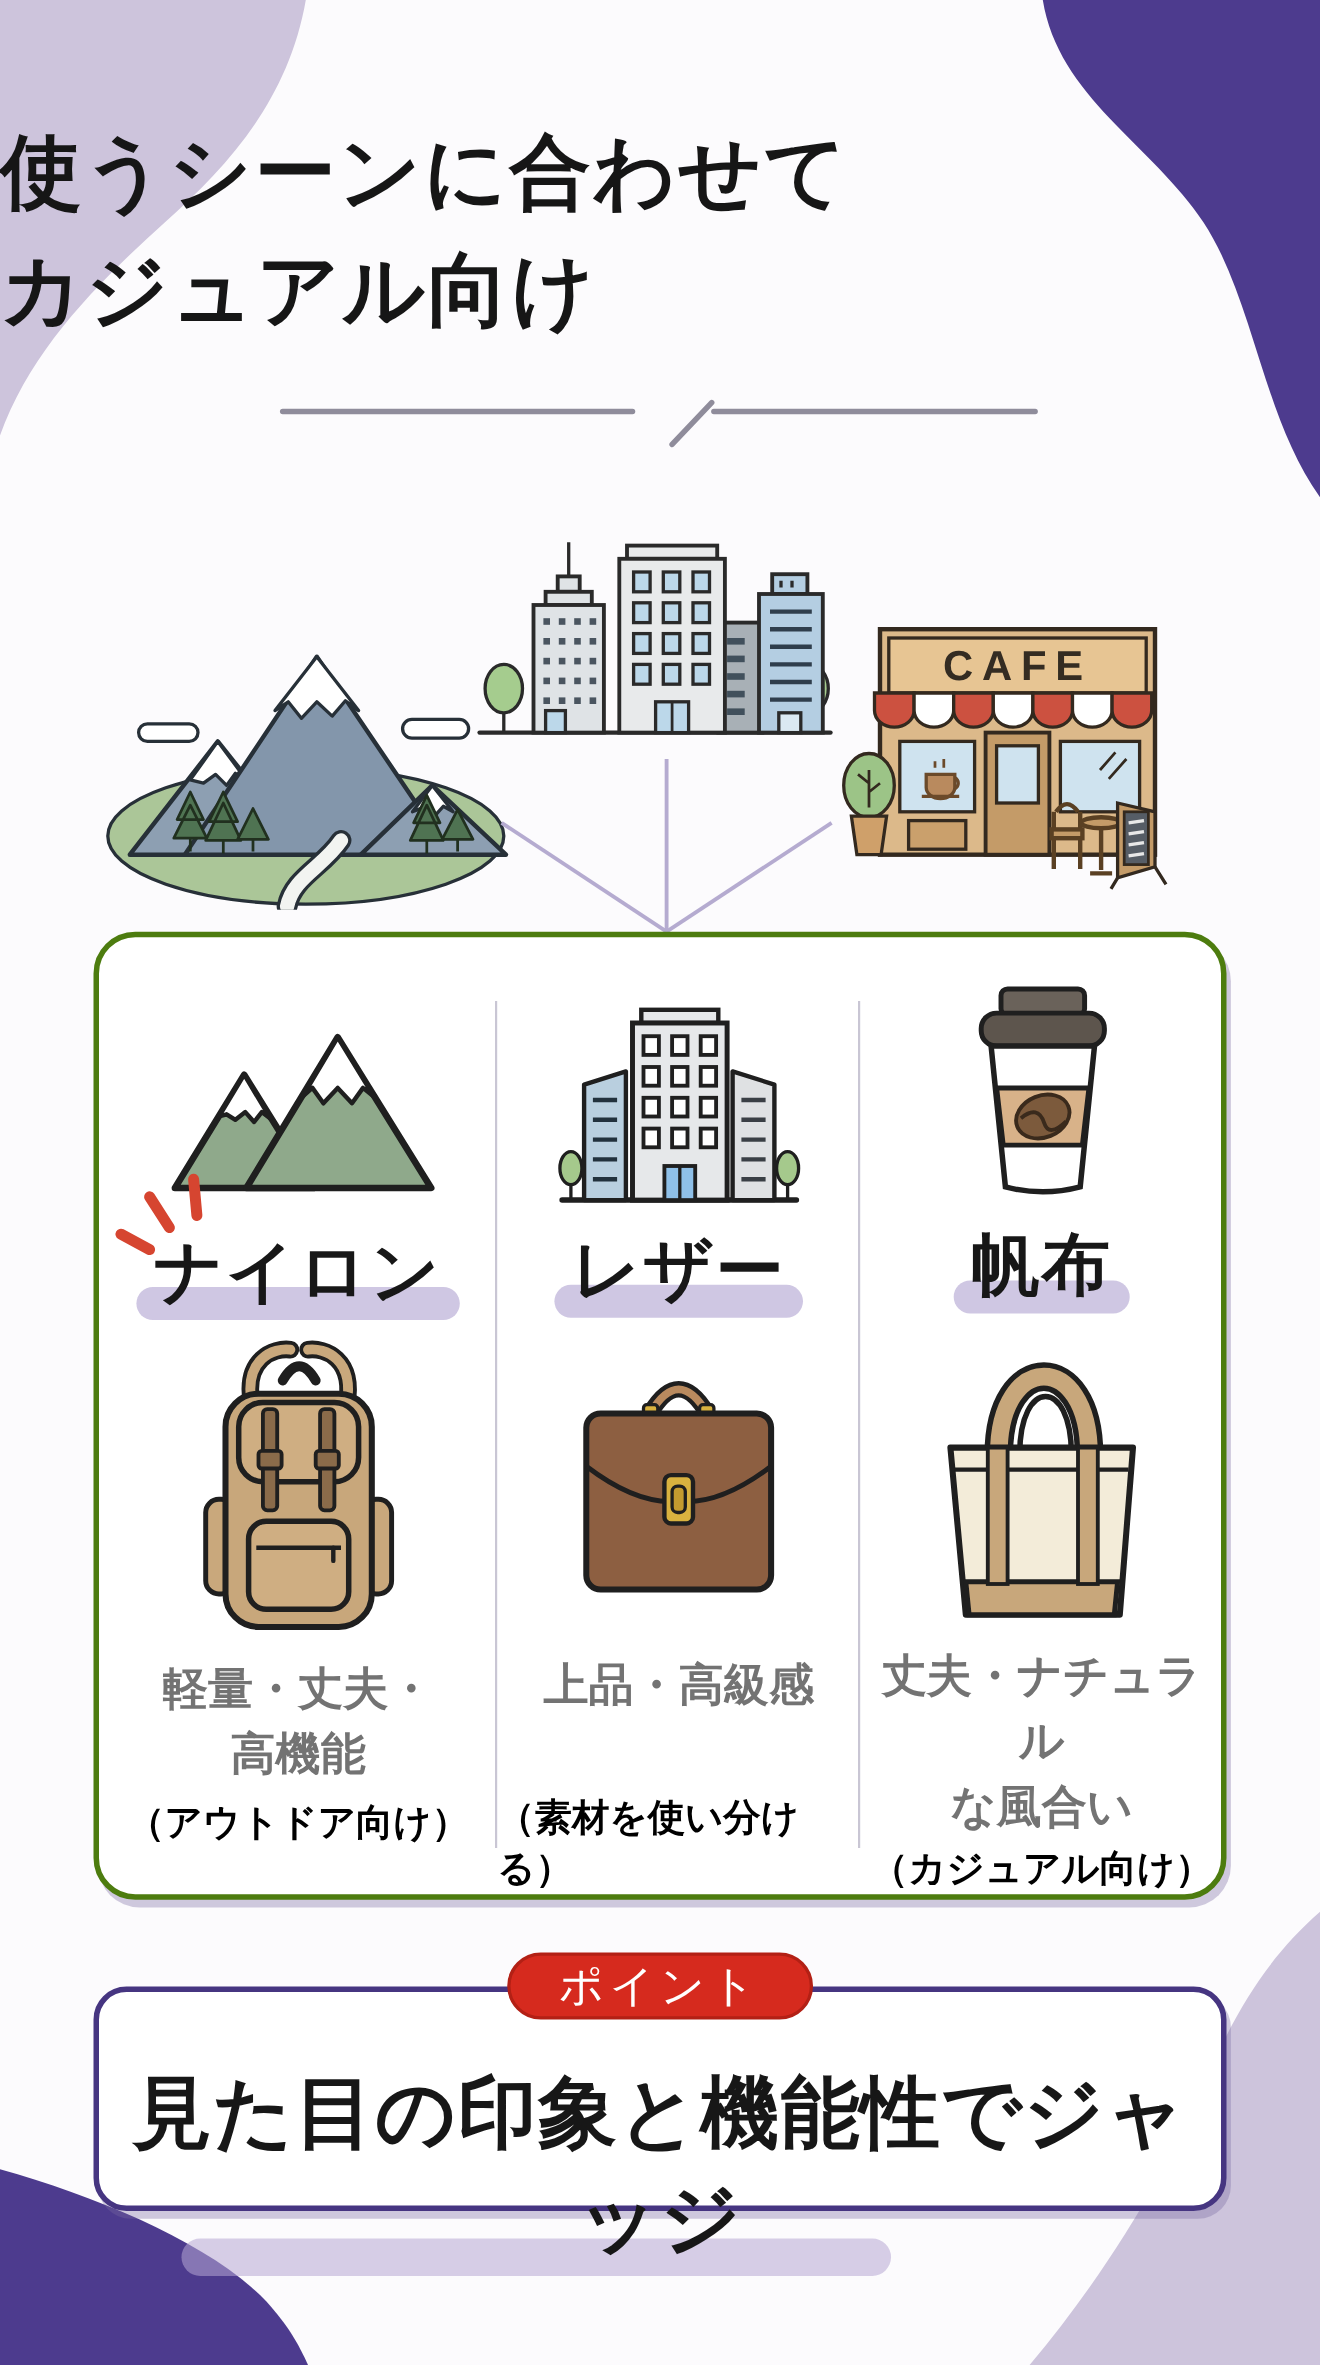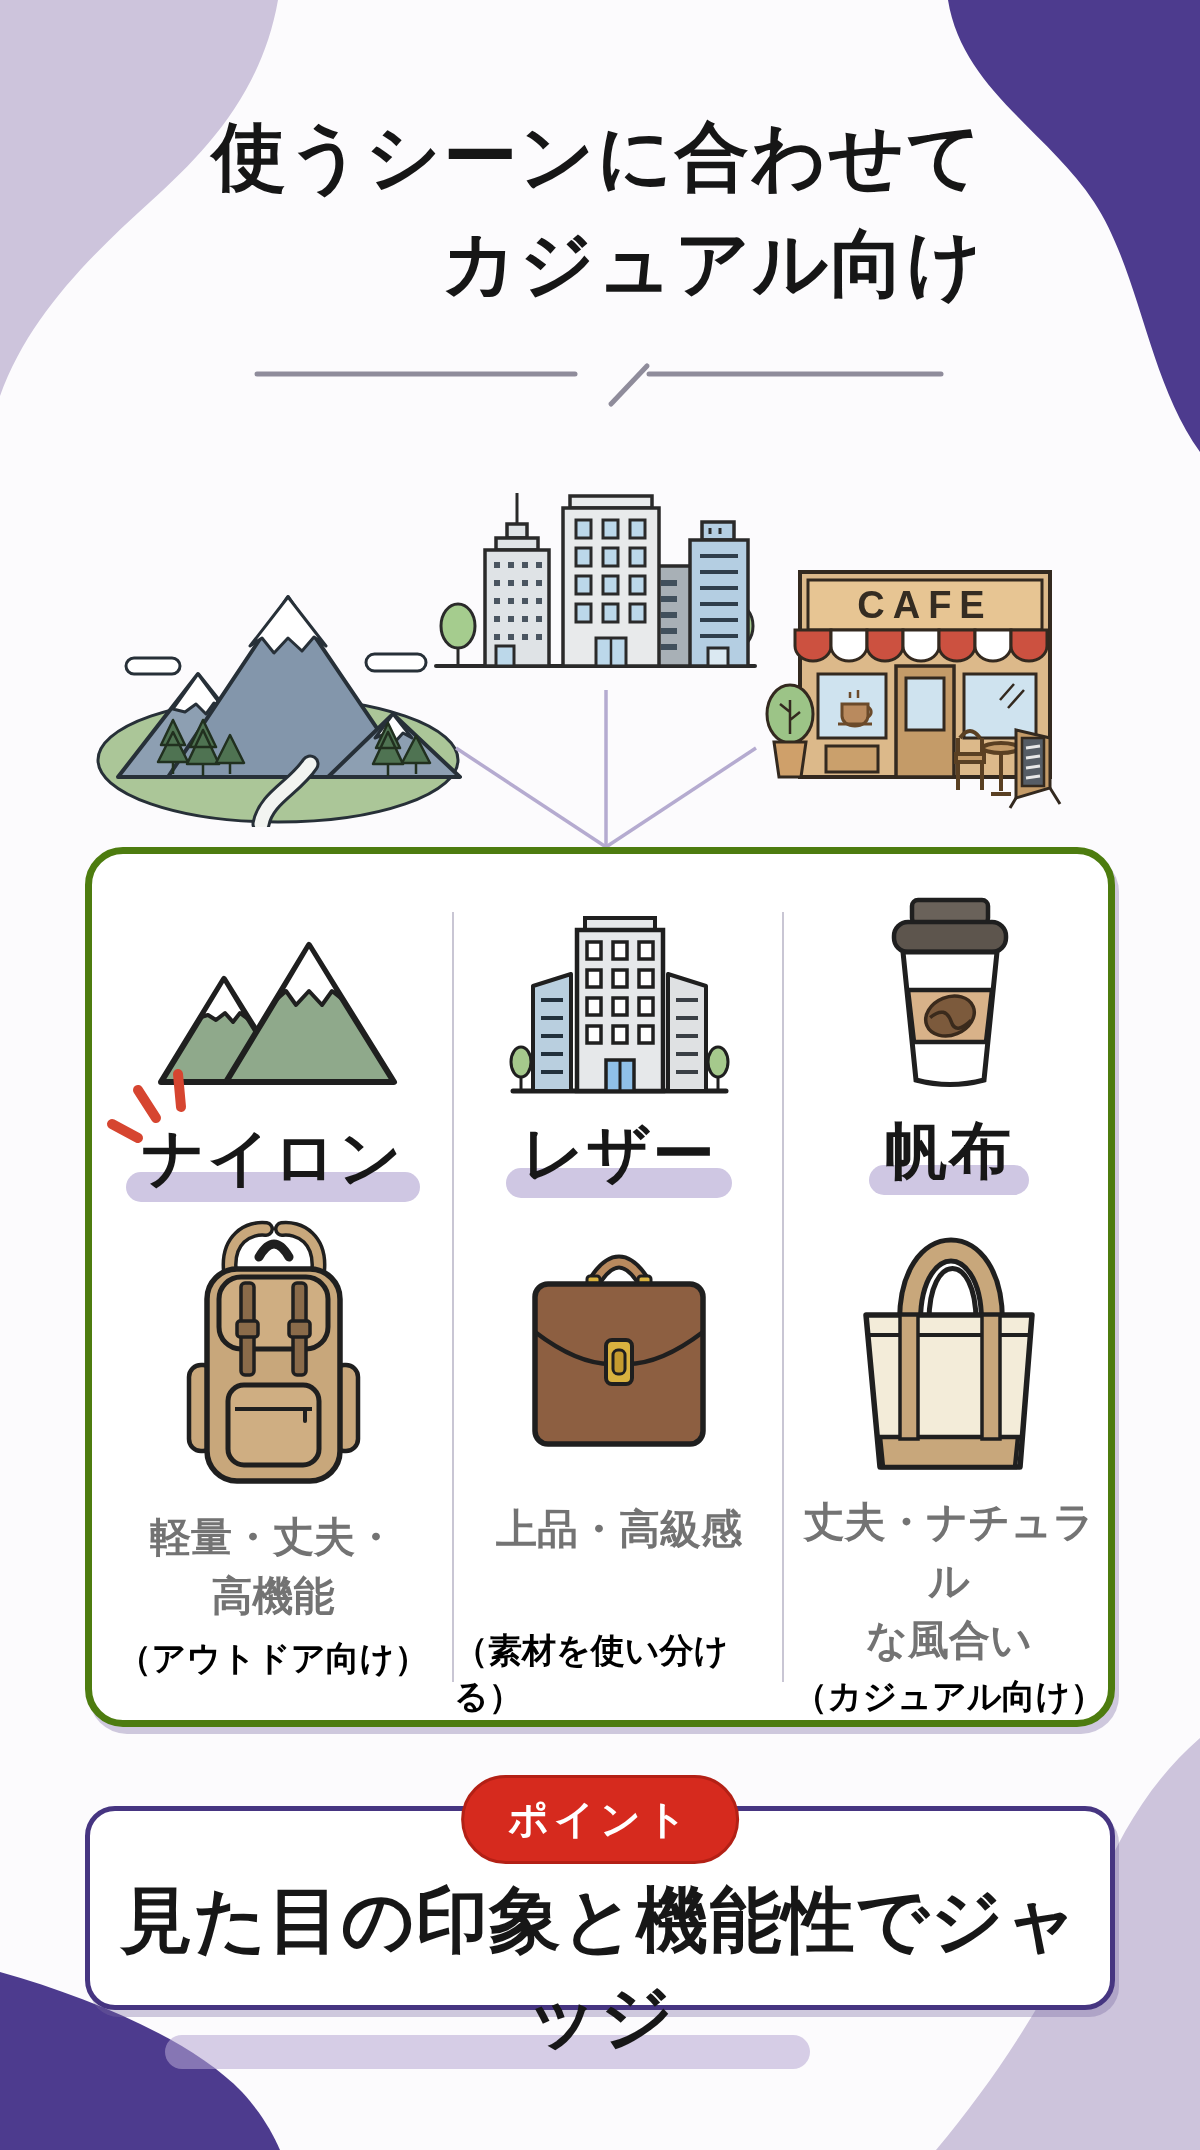--- a/index.html
+++ b/index.html
@@ -7,28 +7,28 @@
     position:relative; width:1200px; height:2150px;
     background:#fcfbfd; overflow:hidden;
     font-family:"Liberation Sans", sans-serif;
     color:#171717;
   }
   .abs { position:absolute; }
 
   
   .title {
     position:absolute; top:104px; left:0; width:984px;
-    text-align:right; font-size:74px; font-weight:bold;
+    text-align:left; font-size:74px; font-weight:bold;
     color:#161616; line-height:1.44; letter-spacing:2px;
   }
 
   
   .main-box {
     position:absolute; left:85px; top:847px; width:1030px; height:880px;
-    background:#ffffff; border:7px solid #4d7c0f; border-radius:38px;
+    background:#ffffff; border:5px solid #4d7c0f; border-radius:38px;
     box-shadow:4px 7px 0 rgba(120,105,160,0.35);
     box-sizing:border-box;
   }
   .divider {
     position:absolute; top:58px; width:2px; height:770px; background:#c9c6d4;
   }
   .col { position:absolute; top:0; height:100%; display:flex; flex-direction:column; align-items:center; }
   .col-1 { left:0; width:362px; }
   .col-2 { left:362px; width:330px; }
   .col-3 { left:692px; width:330px; }
@@ -55,22 +55,22 @@
   
   .point-box {
     position:absolute; left:85px; top:1806px; width:1030px; height:204px;
     background:#ffffff; border:5px solid #463581; border-radius:30px;
     box-shadow:4px 7px 0 rgba(120,105,160,0.35);
     box-sizing:border-box;
   }
   .point-badge {
     position:absolute; left:50%; top:-36px; transform:translateX(-50%);
     background:#d62a1e; border:3px solid #b32015; border-radius:999px;
-    color:#ffffff; font-size:40px; font-weight:bold; letter-spacing:5px;
-    padding:14px 44px; white-space:nowrap;
+    color:#ffffff; font-size:40px; font-weight:normal; letter-spacing:5px;
+    padding:0 44px; white-space:nowrap;
   }
   .point-text-wrap {
     position:absolute; left:0; top:62px; width:100%; text-align:center;
   }
   .pt-highlight {
     position:absolute; left:75px; bottom:-4px; width:645px; height:34px;
     background:rgba(182,168,212,0.55); border-radius:17px; z-index:0;
   }
   .point-text {
     position:relative; z-index:1; font-size:72px; font-weight:bold; letter-spacing:1px;

